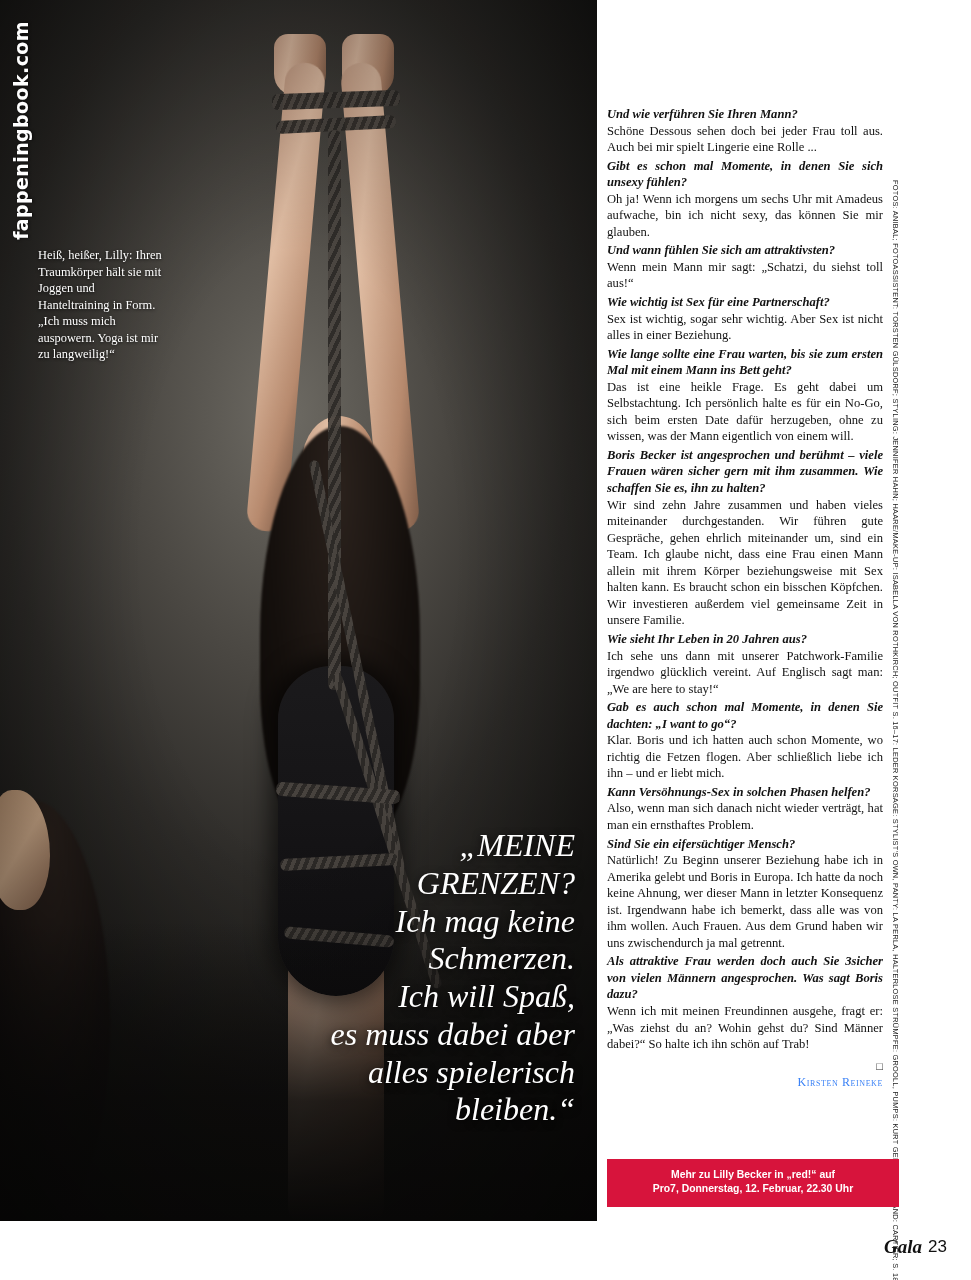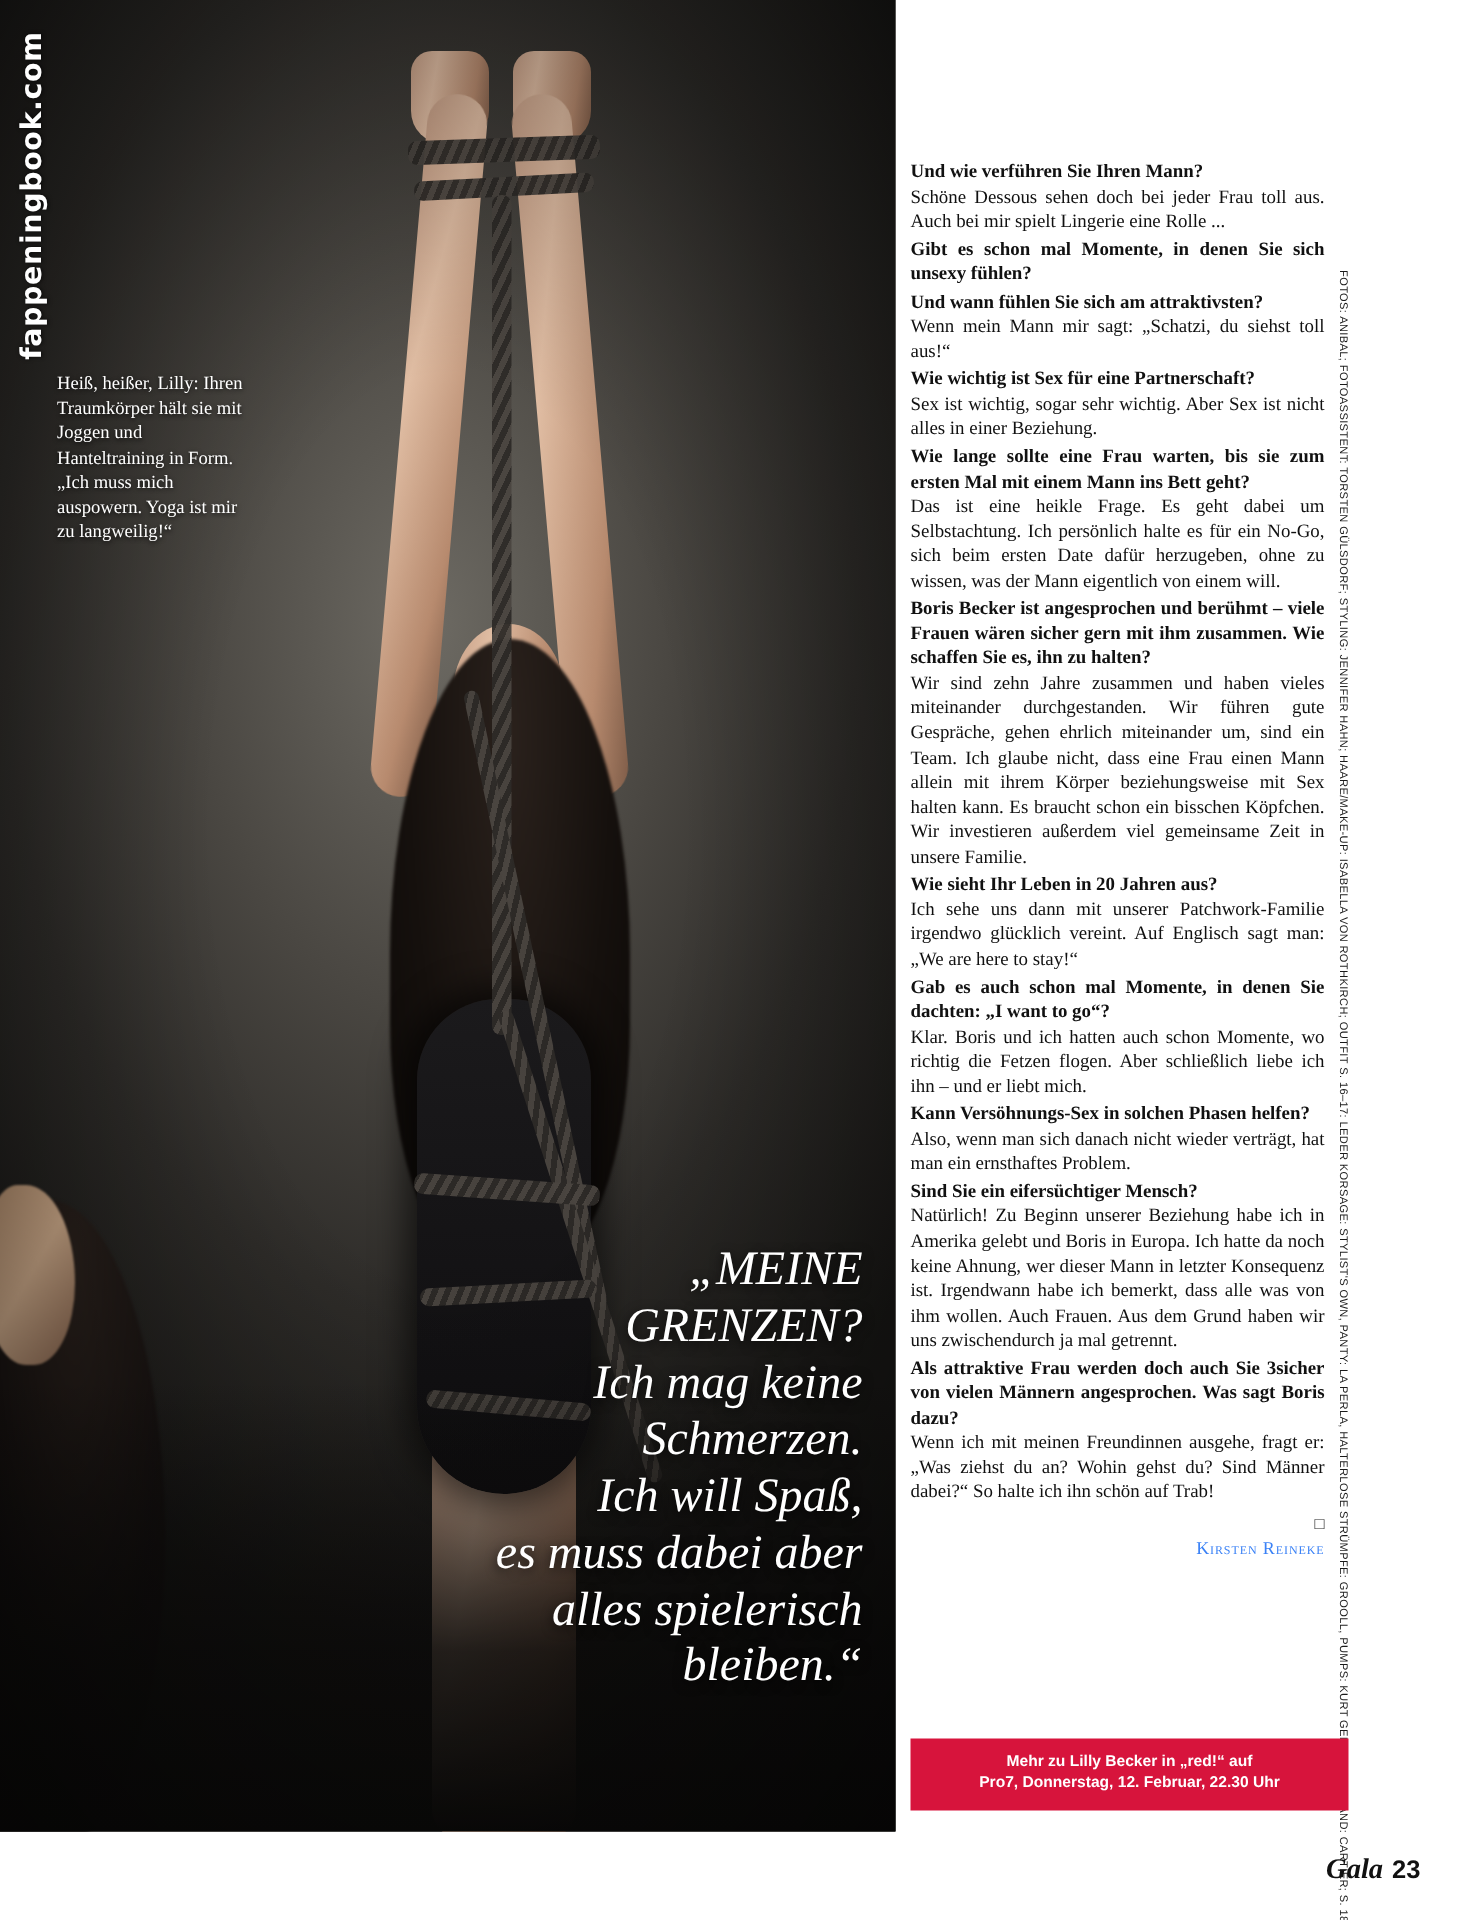--- a/index.html
+++ b/index.html
@@ -172,20 +172,21 @@
     color: #111111;
     font-family: "Liberation Serif", serif;
     font-size: 12.6px;
     line-height: 1.315;
     text-align: justify;
   }
   #textcol .q {
     font-weight: bold;
     display: block;
     margin-top: 2px;
+    font-style: italic;
   }
   #textcol .a {
     display: block;
     margin-bottom: 1px;
   }
 
   #endmark {
     display: block;
     text-align: right;
     font-size: 11px;
@@ -245,21 +246,21 @@
   }
   #footer .mag {
     font-family: "Liberation Serif", serif;
     font-style: italic;
     font-weight: bold;
     font-size: 19px;
     color: #111;
   }
   #footer .pageno {
     font-family: "Liberation Sans", sans-serif;
-    font-weight: bold;
+    font-weight: normal;
     font-size: 17px;
     color: #111;
   }
 </style>
 </head>
 <body>
 
 <div id="page">
 
   <div id="photo">
@@ -305,20 +306,21 @@
       <span>es muss dabei aber</span><br>
       <span>alles spielerisch</span><br>
       <span>bleiben.“</span>
     </div>
   </div>
 
   <div id="textcol">
     <span class="q">Und wie verführen Sie Ihren Mann?</span>
     <span class="a">Schöne Dessous sehen doch bei jeder Frau toll aus. Auch bei mir spielt Lingerie eine Rolle ...</span>
     <span class="q">Gibt es schon mal Momente, in denen Sie sich unsexy fühlen?</span>
+    <span class="a">Oh ja! Wenn ich morgens um sechs Uhr mit Amadeus aufwache, bin ich nicht sexy, das können Sie mir glauben.</span>
     <span class="q">Und wann fühlen Sie sich am attraktivsten?</span>
     <span class="a">Wenn mein Mann mir sagt: „Schatzi, du siehst toll aus!“</span>
     <span class="q">Wie wichtig ist Sex für eine Partnerschaft?</span>
     <span class="a">Sex ist wichtig, sogar sehr wichtig. Aber Sex ist nicht alles in einer Beziehung.</span>
     <span class="q">Wie lange sollte eine Frau warten, bis sie zum ersten Mal mit einem Mann ins Bett geht?</span>
     <span class="a">Das ist eine heikle Frage. Es geht dabei um Selbstachtung. Ich persönlich halte es für ein No-Go, sich beim ersten Date dafür herzugeben, ohne zu wissen, was der Mann eigentlich von einem will.</span>
     <span class="q">Boris Becker ist angesprochen und berühmt – viele Frauen wären sicher gern mit ihm zusammen. Wie schaffen Sie es, ihn zu halten?</span>
     <span class="a">Wir sind zehn Jahre zusammen und haben vieles miteinander durchgestanden. Wir führen gute Gespräche, gehen ehrlich miteinander um, sind ein Team. Ich glaube nicht, dass eine Frau einen Mann allein mit ihrem Körper beziehungsweise mit Sex halten kann. Es braucht schon ein bisschen Köpfchen. Wir investieren außerdem viel gemeinsame Zeit in unsere Familie.</span>
     <span class="q">Wie sieht Ihr Leben in 20 Jahren aus?</span>
     <span class="a">Ich sehe uns dann mit unserer Patchwork-Familie irgendwo glücklich vereint. Auf Englisch sagt man: „We are here to stay!“</span>

